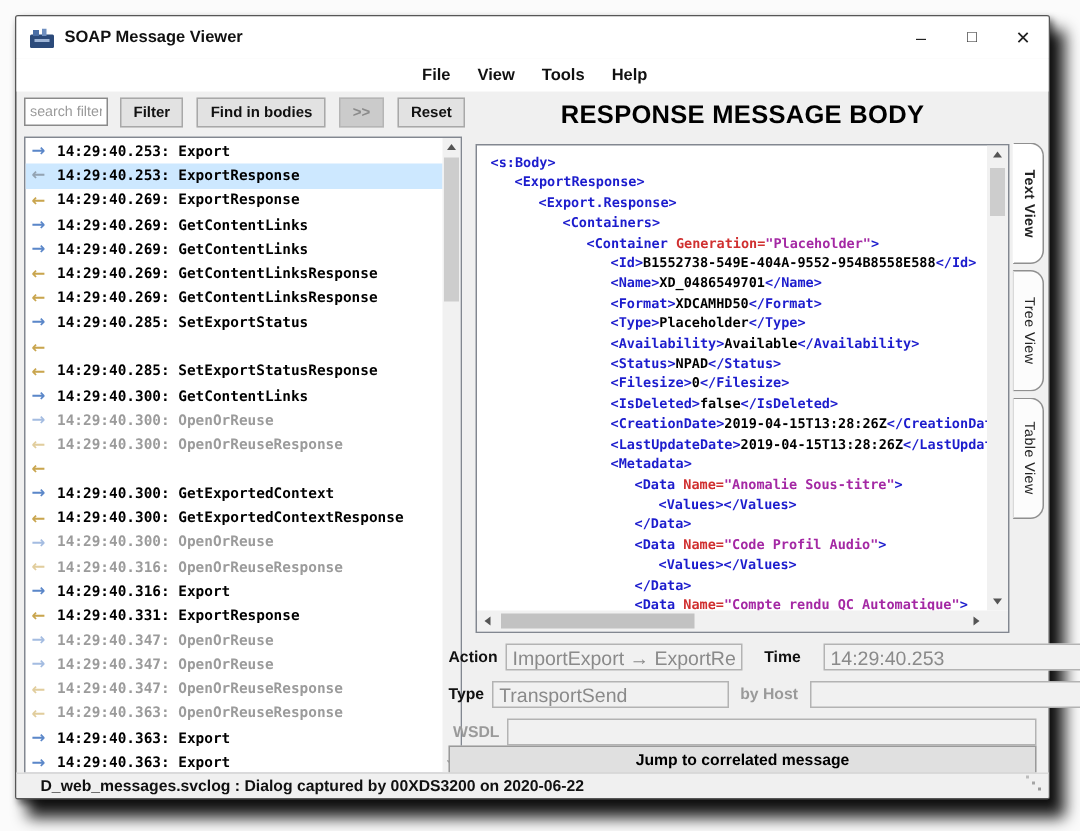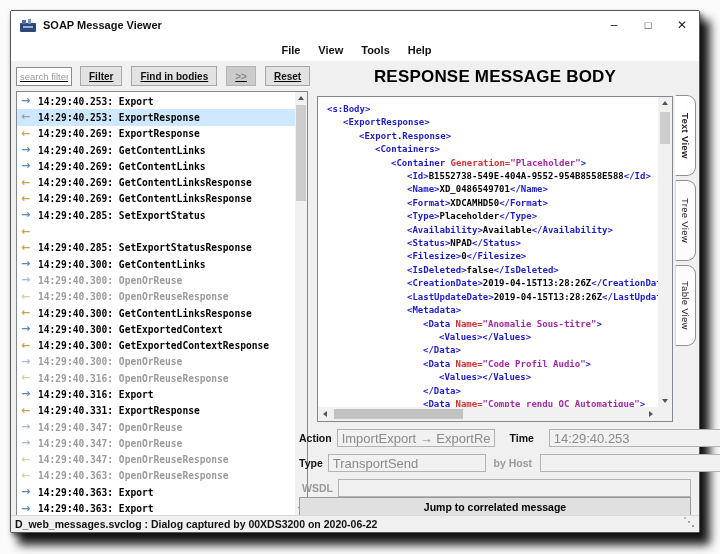--- a/index.html
+++ b/index.html
@@ -24,21 +24,21 @@
     font-size:12px; color:#222; cursor:default; }
   .win-btn .sq{ font-size:11px; }
 
   
   .menubar{ position:absolute; left:0; top:28px; right:0; height:22px; background:#fff;
     display:flex; align-items:center; padding-left:3px;justify-content:center; }
   .menu-item{ padding:0 9px; font-size:11px; font-weight:600; color:#111; line-height:22px; }
 
   
   .toolbar{ position:absolute; left:5px; top:54px; width:300px; height:22px;
-    display:flex; align-items:center; gap:8px;text-decoration:underline; }
+    display:flex; gap:8px; }
   .search-box{ width:56px; height:19px; border:1px solid #8a8a8a; background:#fff;
     font-size:9.5px; padding:0 3px; color:#333; font-family:"Liberation Sans",sans-serif; }
   .search-box::placeholder{ color:#9a9a9a; }
   .tb-btn{ height:20px; background:#e2e2e2; border:1px solid #a8a8a8; font-size:10px;
     font-weight:600; color:#111; padding:0 8px; font-family:"Liberation Sans",sans-serif; }
   .tb-btn.disabled{ background:#cbcbcb; color:#8b8b8b; border-color:#b5b5b5; }
 
   
   .body-header{ position:absolute; left:306px; top:56px; width:356px; text-align:center;
     font-size:17px; font-weight:700; color:#000; letter-spacing:0.2px; }
@@ -106,21 +106,21 @@
   .in1{ width:158px; flex:0 0 auto; }
   .in2{ flex:1 1 auto; }
   .in3{ flex:1 1 auto; }
   .jump-btn{ position:absolute; left:288px; top:486px; width:392px; height:19px;
     background:#e0e0e0; border:1px solid #9a9a9a; font-size:10.5px; font-weight:600;
     color:#000; font-family:"Liberation Sans",sans-serif; }
 
   
   .statusbar{ position:absolute; left:0; right:0; bottom:0; height:17px; background:#f0f0f0;
     border-top:1px solid #dadada; font-size:10.5px; font-weight:600; color:#111;
-    line-height:16px; padding-left:4px; }
+    line-height:16px; padding-left:16px; }
   .grip{ position:absolute; right:9px; bottom:9px; width:2px; height:2px; background:#a5a5a5;
     box-shadow:-4px -4px 0 #bdbdbd, 4px 4px 0 #9b9b9b; }
 </style>
 </head>
 <body>
 
 <div class="window">
 
   <div class="titlebar">
     <svg class="app-icon" viewBox="0 0 16 13">
@@ -210,21 +210,20 @@
         <div class="msg-row dim">
           <span class="arr req">→</span>
           <span>14:29:40.300: OpenOrReuse</span>
         </div>
         <div class="msg-row dim">
           <span class="arr resp">←</span>
           <span>14:29:40.300: OpenOrReuseResponse</span>
         </div>
         <div class="msg-row normal">
           <span class="arr resp">←</span>
-          <span>14:29:40.300: GetContentLinksResponse</span>
         </div>
         <div class="msg-row normal">
           <span class="arr req">→</span>
           <span>14:29:40.300: GetExportedContext</span>
         </div>
         <div class="msg-row normal">
           <span class="arr resp">←</span>
           <span>14:29:40.300: GetExportedContextResponse</span>
         </div>
         <div class="msg-row dim">

